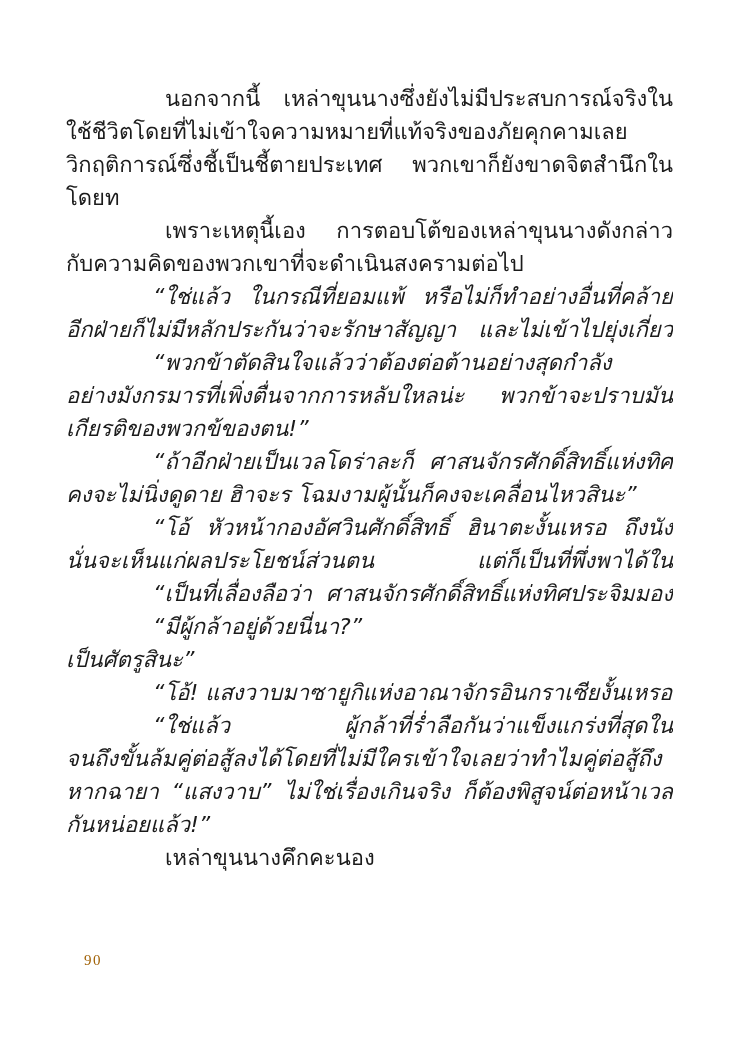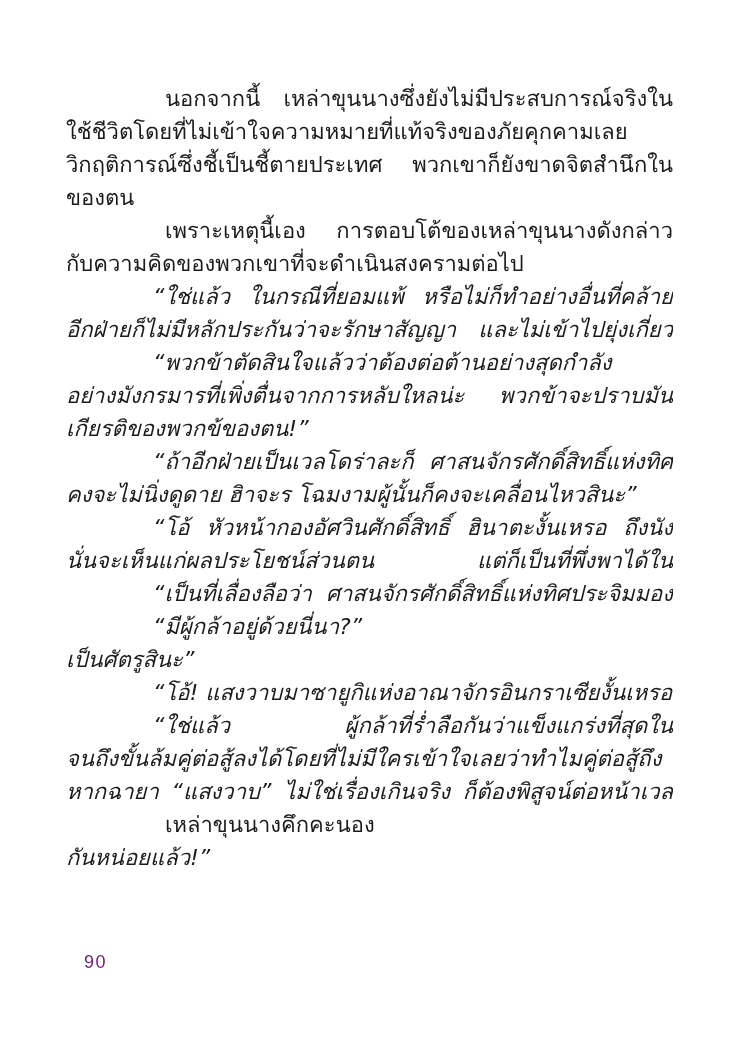--- a/index.html
+++ b/index.html
@@ -35,50 +35,50 @@
     text-align: justify;
     text-align-last: justify;
   }
   .line.indent   { text-indent: 99px; }
   .line.indent-q { text-indent: 87px; }
   .line.italic   { font-style: italic; }
   .page-number {
     position: absolute;
     left: 84px;
     top: 952px;
-    font-family: Liberation Sans, sans-serif;
-    font-size: 18px;
+    font-family: Liberation Serif, serif;
+    font-size: 15px;
     letter-spacing: 1.5px;
-    color: #701a75;
+    color: #a16207;
   }
 </style>
 </head>
 <body>
 
 <div class="book-page">
   <div class="text-block">
       <div class="line indent fill">นอกจากนี้ เหล่าขุนนางซึ่งยังไม่มีประสบการณ์จริงในสนามรบนั้น</div>
       <div class="line fill">ใช้ชีวิตโดยที่ไม่เข้าใจความหมายที่แท้จริงของภัยคุกคามเลย แม้แต่ใน</div>
       <div class="line fill">วิกฤติการณ์ซึ่งชี้เป็นชี้ตายประเทศ พวกเขาก็ยังขาดจิตสำนึกในหน้าที่</div>
-      <div class="line">ของตน</div>
+      <div class="line">โดยท</div>
       <div class="line indent fill">เพราะเหตุนี้เอง การตอบโต้ของเหล่าขุนนางดังกล่าวจึงสัมพันธ์</div>
       <div class="line">กับความคิดของพวกเขาที่จะดำเนินสงครามต่อไป</div>
       <div class="line indent-q italic fill">“ใช่แล้ว ในกรณีที่ยอมแพ้ หรือไม่ก็ทำอย่างอื่นที่คล้ายกัน</div>
       <div class="line italic fill">อีกฝ่ายก็ไม่มีหลักประกันว่าจะรักษาสัญญา และไม่เข้าไปยุ่งเกี่ยวกับ</div>
       <div class="line indent-q italic fill">“พวกข้าตัดสินใจแล้วว่าต้องต่อต้านอย่างสุดกำลังเท่านั้น</div>
       <div class="line italic fill">อย่างมังกรมารที่เพิ่งตื่นจากการหลับใหลน่ะ พวกข้าจะปราบมันด้วย</div>
       <div class="line italic">เกียรติของพวกข้ของตน!”</div>
       <div class="line indent-q italic fill">“ถ้าอีกฝ่ายเป็นเวลโดร่าละก็ ศาสนจักรศักดิ์สิทธิ์แห่งทิศประจิม</div>
       <div class="line italic">คงจะไม่นิ่งดูดาย ฮิาจะร โฉมงามผู้นั้นก็คงจะเคลื่อนไหวสินะ”</div>
       <div class="line indent-q italic fill">“โอ้ หัวหน้ากองอัศวินศักดิ์สิทธิ์ ฮินาตะงั้นเหรอ ถึงนังจิ้งจอก</div>
       <div class="line italic fill">นั่นจะเห็นแก่ผลประโยชน์ส่วนตน แต่ก็เป็นที่พึ่งพาได้ในสถานการณ์</div>
       <div class="line indent-q italic fill">“เป็นที่เลื่องลือว่า ศาสนจักรศักดิ์สิทธิ์แห่งทิศประจิมมองเวลโดร่า</div>
       <div class="line indent-q italic">“มีผู้กล้าอยู่ด้วยนี่นา?”</div>
       <div class="line italic">เป็นศัตรูสินะ”</div>
       <div class="line indent-q italic">“โอ้! แสงวาบมาซายูกิแห่งอาณาจักรอินกราเซียงั้นเหรอ!”</div>
       <div class="line indent-q italic fill">“ใช่แล้ว ผู้กล้าที่ร่ำลือกันว่าแข็งแกร่งที่สุดในประวัติศาสตร์</div>
       <div class="line italic fill">จนถึงขั้นล้มคู่ต่อสู้ลงได้โดยที่ไม่มีใครเข้าใจเลยว่าทำไมคู่ต่อสู้ถึงล้ม</div>
       <div class="line italic fill">หากฉายา “แสงวาบ” ไม่ใช่เรื่องเกินจริง ก็ต้องพิสูจน์ต่อหน้าเวลโดร่า</div>
+      <div class="line italic">กันหน่อยแล้ว!”</div>
       <div class="line indent">เหล่าขุนนางคึกคะนอง</div>
-      <div class="line italic">กันหน่อยแล้ว!”</div>
     </div>
   <div class="page-number">90</div>
 </div>
 
 </body></html>

